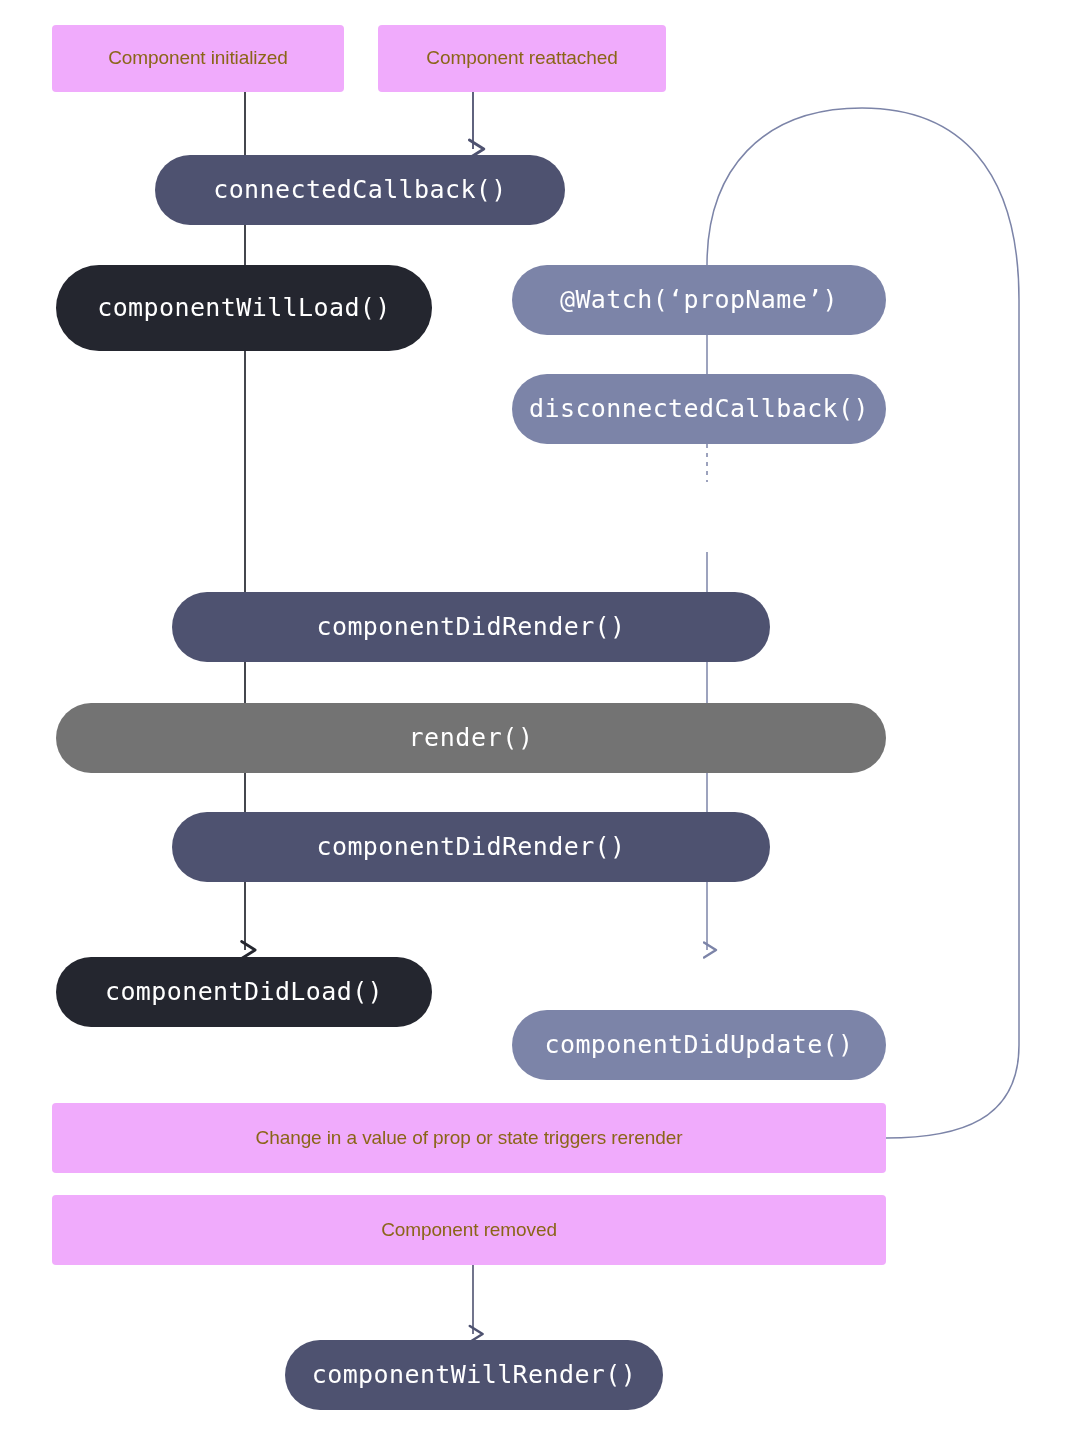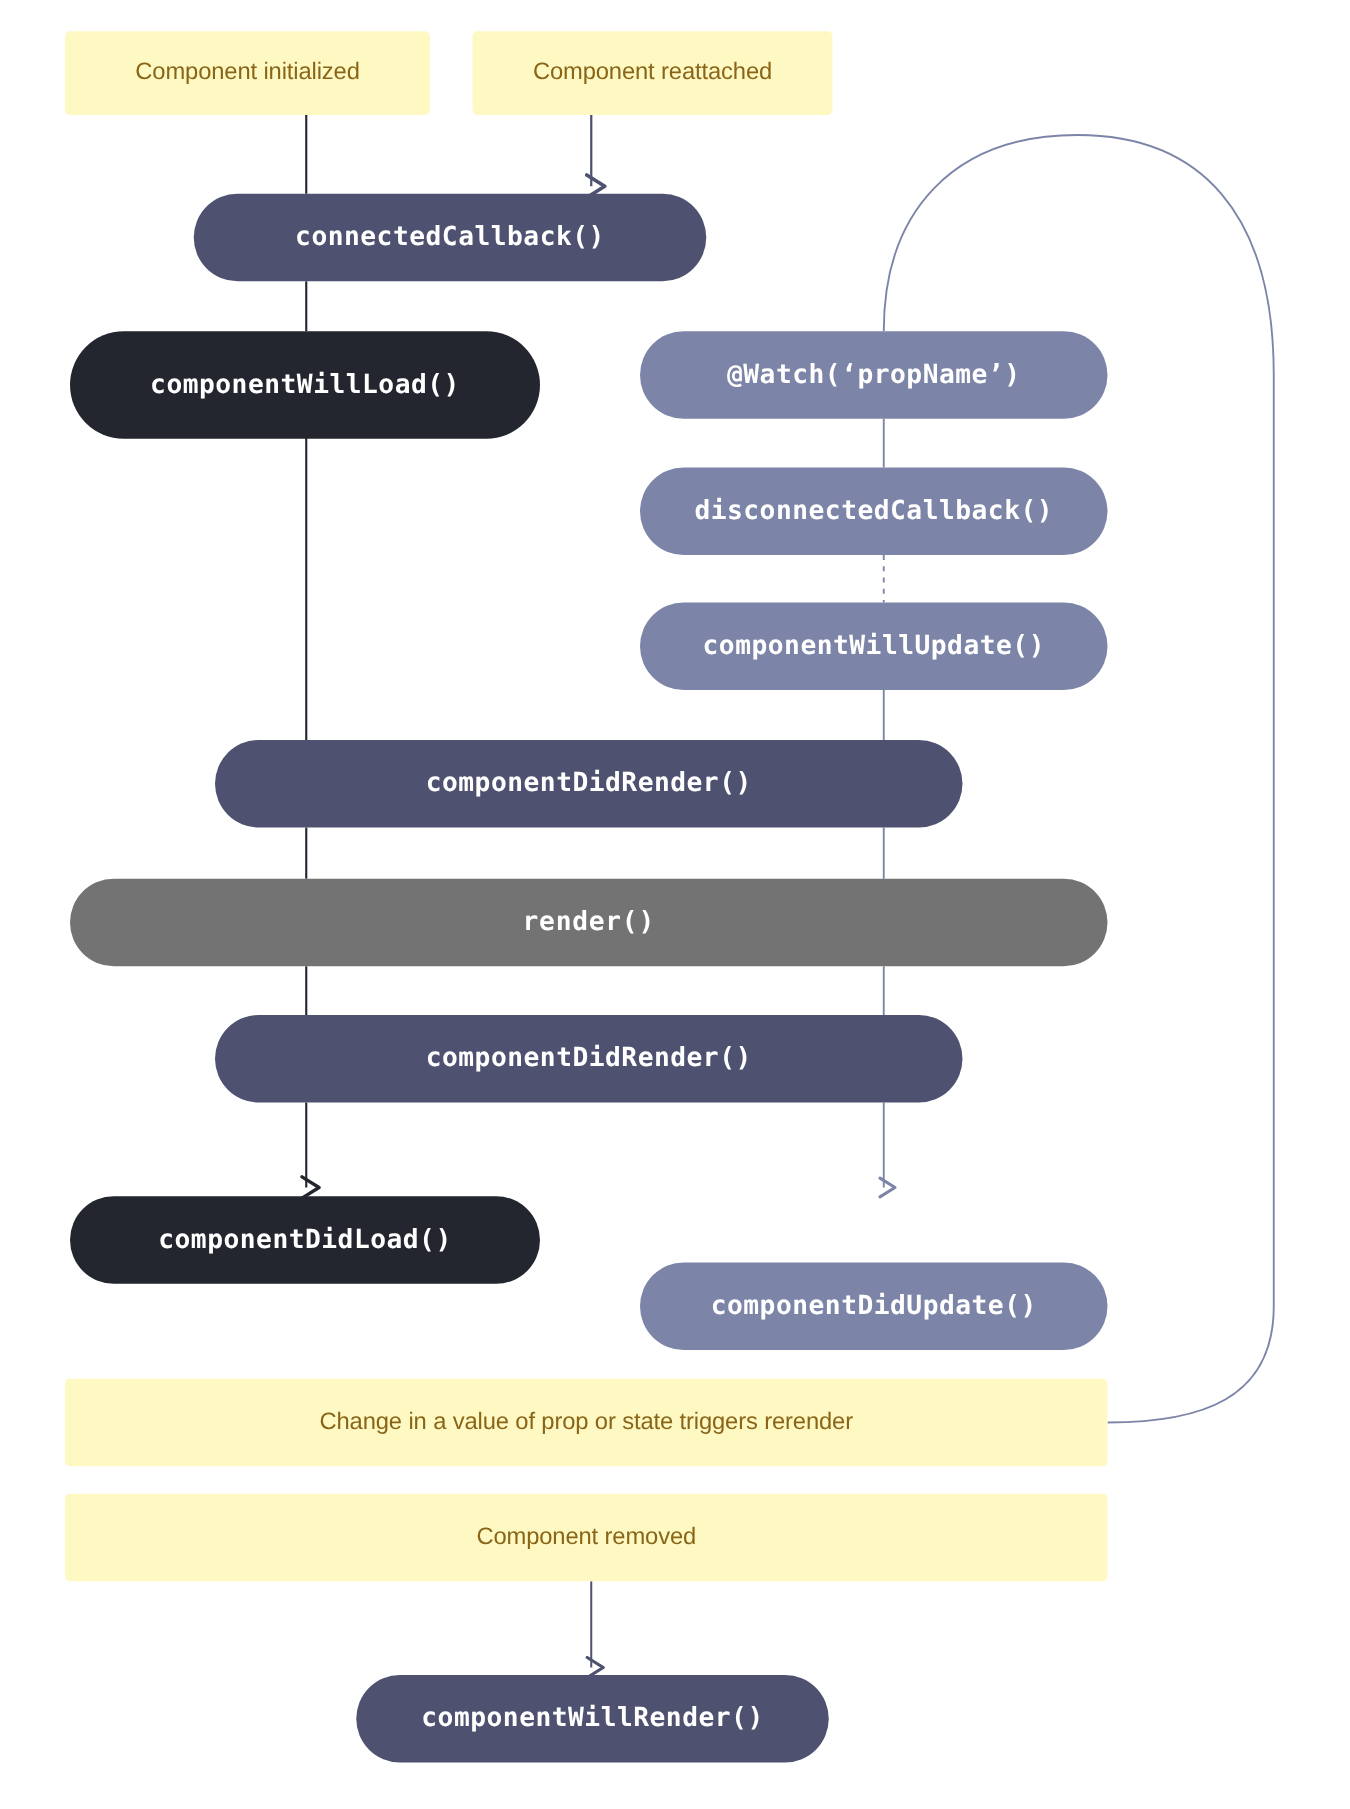--- a/index.html
+++ b/index.html
@@ -35,40 +35,40 @@
     z-index: 3;
   }
   .node .label {
     display: block;
     line-height: 1.2;
     white-space: nowrap;
   }
 
   
   .banner {
-    background: #fef9c3;
+    background: #f0abfc;
     border-radius: 4px;
   }
   .banner .label {
     color: #8a6518;
     font-family: "Liberation Sans", sans-serif;
     font-size: 19px;
     font-weight: 400;
     letter-spacing: -0.1px;
   }
 
   
   .pill {
     border-radius: 999px;
   }
   .pill .label {
     color: #ffffff;
     font-family: "DejaVu Sans Mono", monospace;
-    font-size: 21px;
-    font-weight: 700;
+    font-size: 25px;
+    font-weight: 400;
     letter-spacing: 0.4px;
   }
 
   .pill--navy      { background: #4e5270; }
   .pill--darknavy  { background: #24262f; }
   .pill--slate     { background: #7c84a8; }
   .pill--green     { background: #737373; }
 
   .pill--green .label { letter-spacing: 0.6px; }
 </style>
@@ -162,23 +162,20 @@
   </div>
 
   <div class="node pill pill--slate" style="left:512px; top:265px; width:374px; height:70px;">
     <span class="label">@Watch(‘propName’)</span>
   </div>
 
   <div class="node pill pill--slate" style="left:512px; top:374px; width:374px; height:70px;">
     <span class="label">disconnectedCallback()</span>
   </div>
 
-  <div class="node pill pill--slate" style="left:512px; top:482px; width:374px; height:70px;">
-    <span class="label">componentWillUpdate()</span>
-  </div>
 
   <div class="node pill pill--navy" style="left:172px; top:592px; width:598px; height:70px;">
     <span class="label">componentDidRender()</span>
   </div>
 
   <div class="node pill pill--green" style="left:56px; top:703px; width:830px; height:70px;">
     <span class="label">render()</span>
   </div>
 
   <div class="node pill pill--navy" style="left:172px; top:812px; width:598px; height:70px;">

